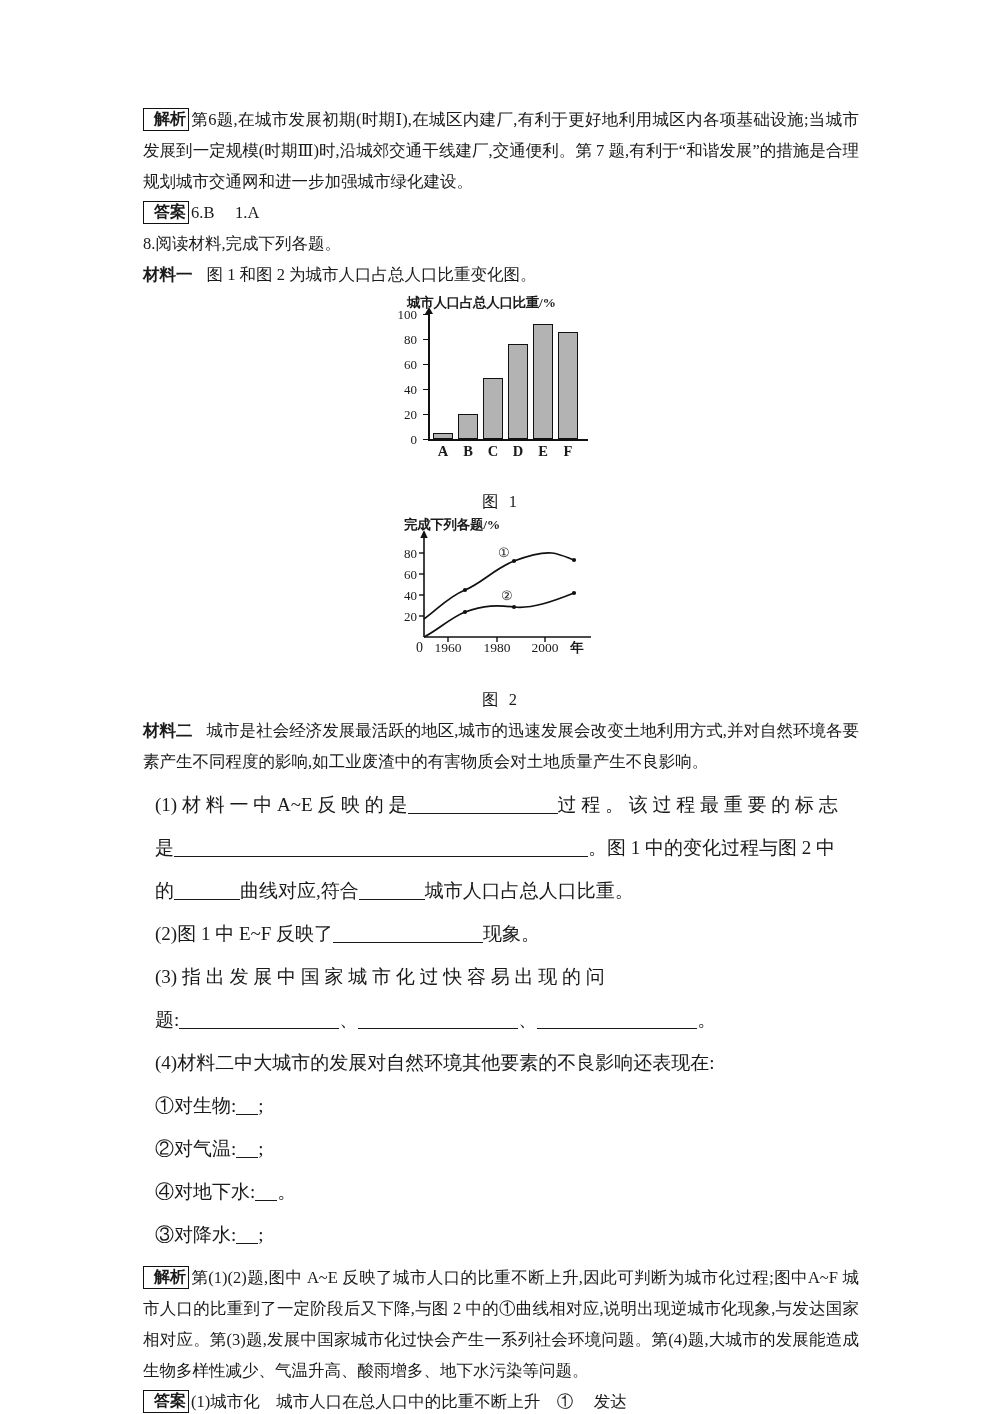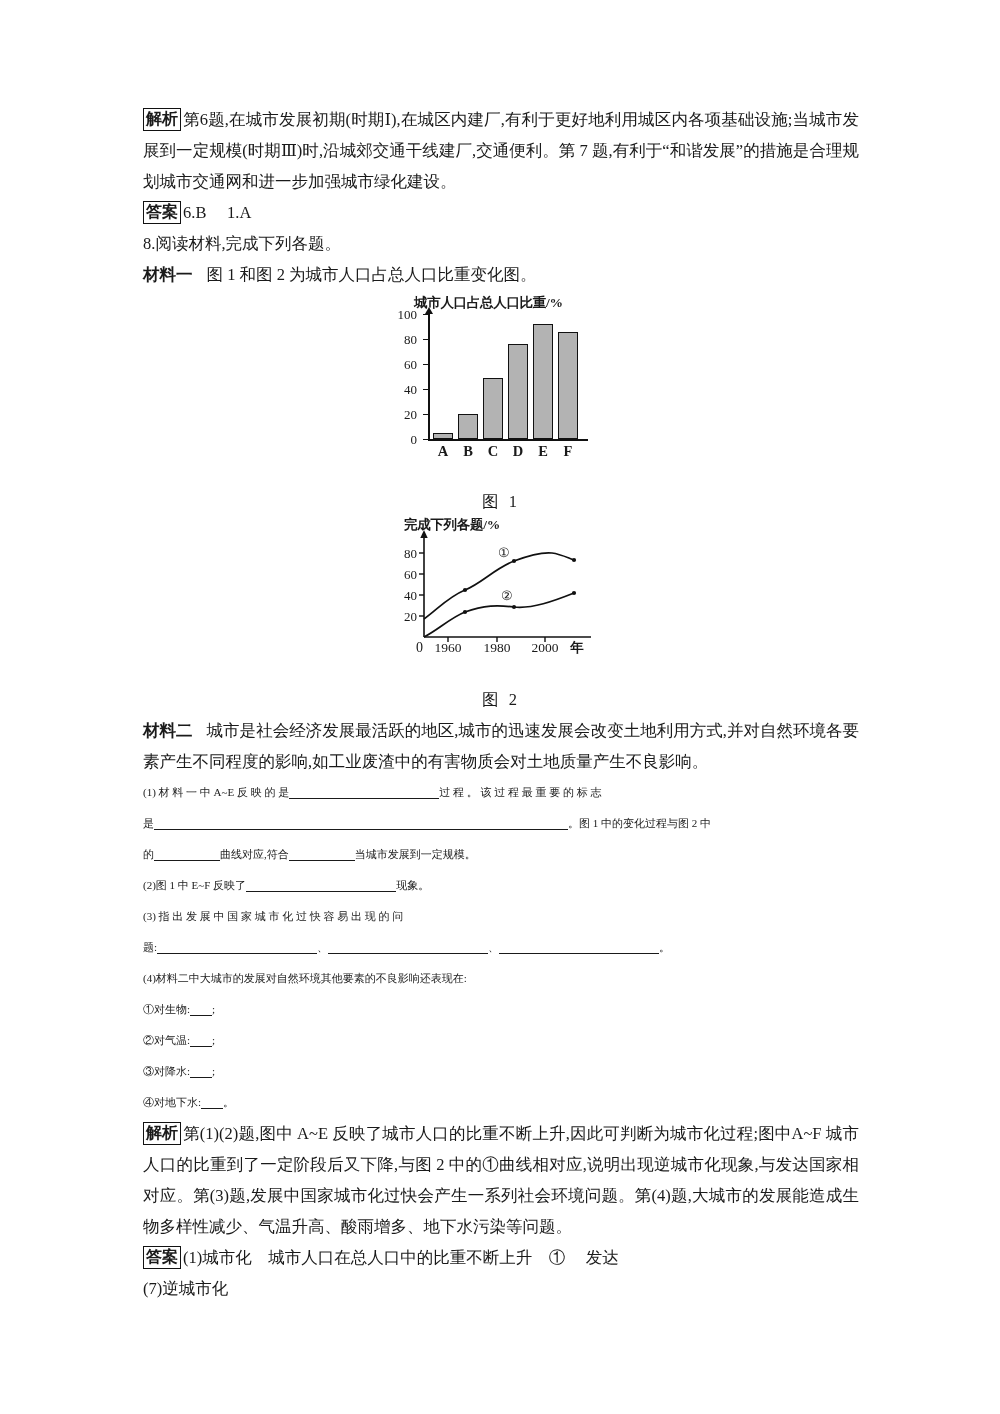--- a/index.html
+++ b/index.html
@@ -30,35 +30,35 @@
   .para {
     font-size: 16.5px;
     line-height: 31px;
     text-align: justify;
     text-justify: inter-ideograph;
     margin: 0;
   }
   .tagbox {
     display: inline-block;
     border: 1.3px solid #111;
-    padding: 0px 2px 1px 2px;
+    padding: 0px 2px 1px 10px;
     font-weight: bold;
     font-size: 16px;
     line-height: 20px;
     margin-right: 2px;
     vertical-align: 1px;
     letter-spacing: 0px;
   }
   .bold {
     font-weight: bold;
   }
   .row-q {
-    font-size: 11px;
+    font-size: 19px;
     line-height: 31px;
-    margin: 0;
+    margin: 12px;
   }
   .blank {
     display: inline-block;
     border-bottom: 1.2px solid #1a1a1a;
     vertical-align: -3px;
   }
   .b-mid  { width: 150px; }
   .b-short{ width: 66px; }
   .b-tiny { width: 22px; }
   .b-item { width: 160px; }
@@ -80,21 +80,21 @@
 
   
   .chart1 {
     position: relative;
     width: 230px;
     height: 175px;
     margin: 0 auto;
   }
   .chart1 .ytitle {
     position: absolute;
-    left: 28px;
+    left: 21px;
     top: -2px;
     font-size: 13.5px;
     font-weight: bold;
     white-space: nowrap;
     letter-spacing: -0.3px;
   }
   .axis-v {
     position: absolute;
     background: #111;
     width: 1.6px;
@@ -279,32 +279,32 @@
           <div class="curve-label" style="left:115px; top:70px;">②</div>
         </div>
         <div class="fig-caption">图 2</div>
       </div>
     </div>
 
     <p class="para" style="margin-top:4px;"><span class="bold">材料二</span><span class="sp"></span><span>城市是社会经济发展最活跃的地区,城市的迅速发展会改变土地利用方式,并对自然环境各要素产生不同程度的影响,如工业废渣中的有害物质会对土地质量产生不良影响。</span></p>
 
     <p class="row-q"><span>(1) 材 料 一 中  A~E  反 映 的 是</span><span class="blank b-mid"></span><span>过 程 。 该 过 程 最 重 要 的 标 志</span></p>
     <p class="row-q"><span>是</span><span class="blank" style="width:414px;"></span><span>。图 1 中的变化过程与图 2 中</span></p>
-    <p class="row-q"><span>的</span><span class="blank b-short"></span><span>曲线对应,符合</span><span class="blank b-short"></span><span>当城市发展到一定规模。</span></p>
+    <p class="row-q"><span>的</span><span class="blank b-short"></span><span>曲线对应,符合</span><span class="blank b-short"></span><span>城市人口占总人口比重。</span></p>
 
     <p class="row-q"><span>(2)图 1 中 E~F 反映了</span><span class="blank b-mid"></span><span>现象。</span></p>
 
     <p class="row-q">(3) 指 出 发 展 中 国 家 城 市 化 过 快 容 易 出 现 的 问</p>
     <p class="row-q"><span>题:</span><span class="blank b-item"></span><span>、</span><span class="blank b-item"></span><span>、</span><span class="blank b-item"></span><span>。</span></p>
 
     <p class="row-q">(4)材料二中大城市的发展对自然环境其他要素的不良影响还表现在:</p>
     <p class="row-q"><span>①对生物:</span><span class="blank b-tiny"></span><span>;</span></p>
     <p class="row-q"><span>②对气温:</span><span class="blank b-tiny"></span><span>;</span></p>
+    <p class="row-q"><span>④对地下水:</span><span class="blank b-tiny"></span><span>。</span></p>
     <p class="row-q"><span>③对降水:</span><span class="blank b-tiny"></span><span>;</span></p>
-    <p class="row-q"><span>④对地下水:</span><span class="blank b-tiny"></span><span>。</span></p>
 
     <p class="para"><span class="tagbox">解析</span><span>第(1)(2)题,图中 A~E 反映了城市人口的比重不断上升,因此可判断为城市化过程;图中A~F 城市人口的比重到了一定阶段后又下降,与图 2 中的①曲线相对应,说明出现逆城市化现象,与发达国家相对应。第(3)题,发展中国家城市化过快会产生一系列社会环境问题。第(4)题,大城市的发展能造成生物多样性减少、气温升高、酸雨增多、地下水污染等问题。</span></p>
 
     <p class="para"><span class="tagbox">答案</span><span>(1)城市化 城市人口在总人口中的比重不断上升 ①  发达</span></p>
     <p class="para">(7)逆城市化</p>
 
   </div>
 </div>
 
 </body></html>

